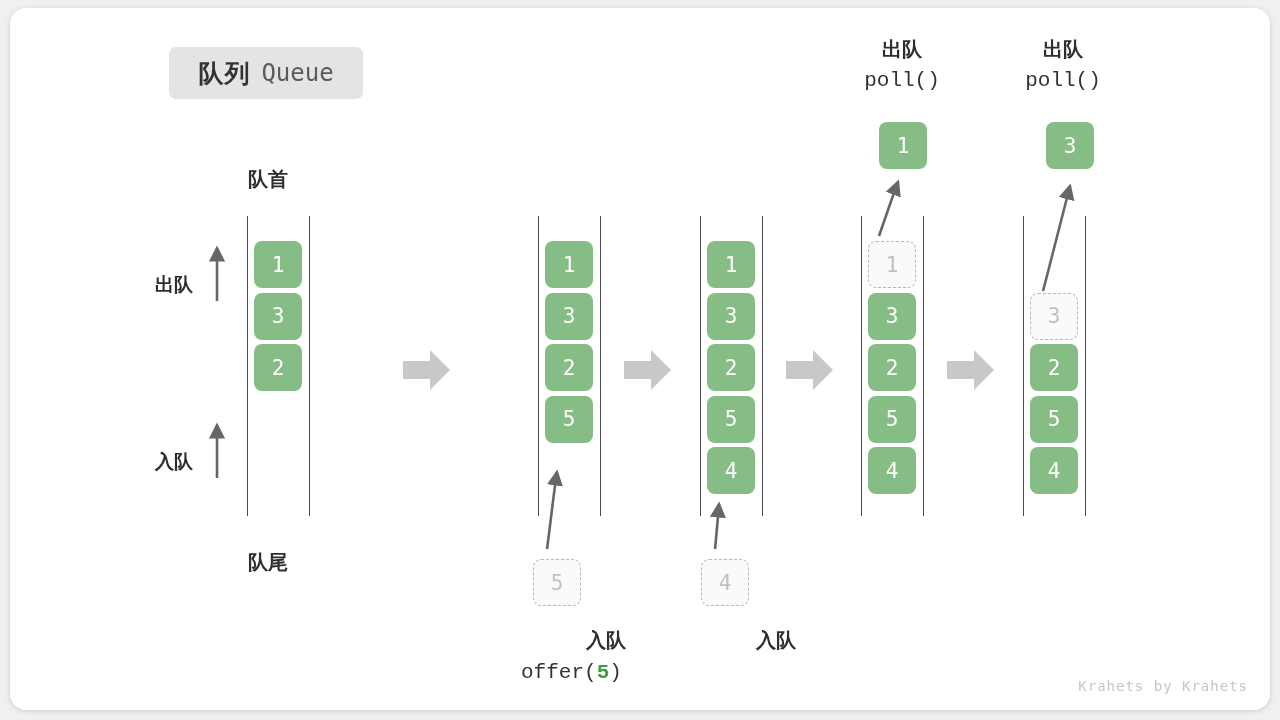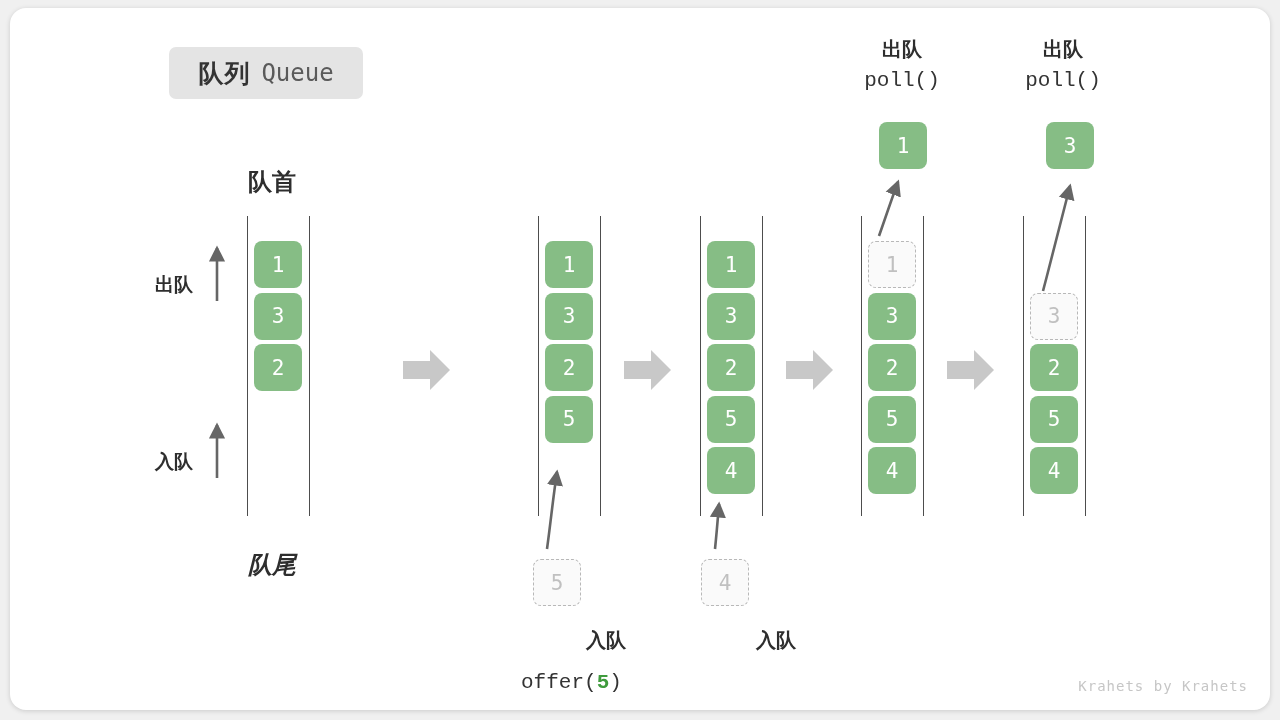--- a/index.html
+++ b/index.html
@@ -37,21 +37,21 @@
   
   .cjk-bold{
     font-family:"DejaVu Sans","Liberation Sans",sans-serif;
     font-weight:bold;color:#2e2e2e;text-align:center;
   }
   .mono{
     font-family:Liberation Mono, monospace;
     color:#333333;
   }
 
-  .head-label{position:absolute;font-size:24px;}
+  .head-label{position:absolute;font-size:20px;}
   .side-label{position:absolute;font-size:19px;}
 
   
   .rail{position:absolute;width:1px;background:#4d4d4d;top:208px;height:300px;}
 
   
   .cell{
     position:absolute;width:48px;height:47px;
     border-radius:8px;
     display:flex;align-items:center;justify-content:center;
@@ -67,21 +67,21 @@
 
   
   .step-arrow{position:absolute;width:48px;height:42px;}
 
   
   #overlay{position:absolute;left:0;top:0;width:1260px;height:702px;pointer-events:none;}
 
   
   .caption{position:absolute;width:170px;}
   .caption .l1{font-size:20px;display:block;}
-  .caption .l2{font-size:21px;display:block;margin-top:17px;}
+  .caption .l2{font-size:21px;display:block;margin-top:7px;}
   .caption .l2 .num{color:#3f9b3d;font-weight:bold;}
 
   
   .poll-cap{position:absolute;width:140px;text-align:center;}
   .poll-cap .l1{font-size:20px;display:block;}
   .poll-cap .l2{font-size:21px;display:block;margin-top:6px;}
 
   #watermark{
     position:absolute;right:22px;bottom:16px;
     font-size:14px;color:#c6c6c6;letter-spacing:1px;
@@ -93,21 +93,21 @@
 
 <div id="card">
   <div id="stage">
 
     <div id="title-badge">
       <span class="zh">队列</span>
       <span class="en">Queue</span>
     </div>
 
     <div class="head-label cjk-bold" style="left:238px;top:158px;">队首</div>
-    <div class="head-label cjk-bold" style="left:238px;top:541px;font-style:italic;">队尾</div>
+    <div class="head-label cjk-bold" style="left:238px;top:541px;">队尾</div>
 
     <div class="side-label cjk-bold" style="left:145px;top:264px;">出队</div>
     <div class="side-label cjk-bold" style="left:145px;top:441px;">入队</div>
 
     <div class="poll-cap" style="left:822px;top:28px;">
       <span class="l1 cjk-bold">出队</span>
       <span class="l2 mono">poll()</span>
     </div>
     <div class="poll-cap" style="left:983px;top:28px;">
       <span class="l1 cjk-bold">出队</span>

